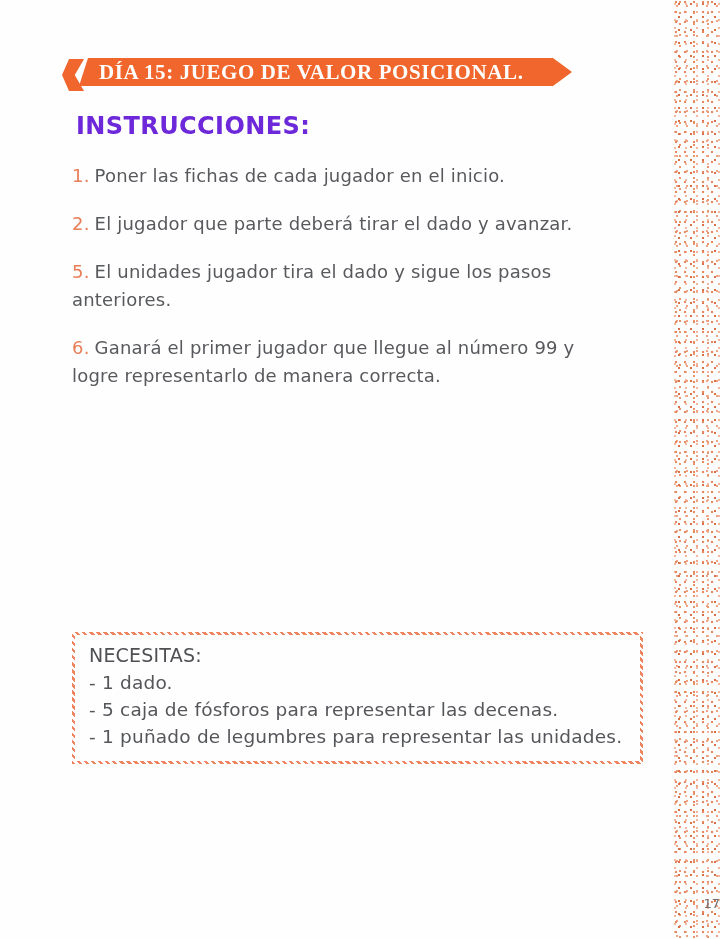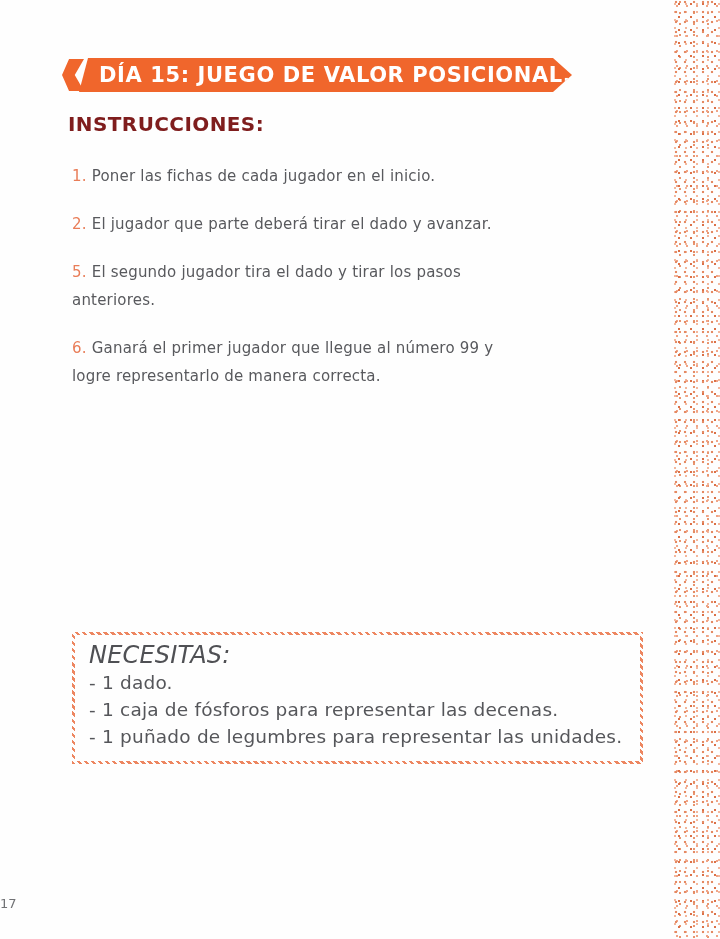--- a/index.html
+++ b/index.html
@@ -27,21 +27,21 @@
       radial-gradient(circle at 3px 6px, #f0a486 1.1px, rgba(255,255,255,0) 1.5px),
       radial-gradient(circle at 6px 2px, #e8956f 1.0px, rgba(255,255,255,0) 1.4px),
       radial-gradient(circle at 1px 4px, #f3b79d 1.0px, rgba(255,255,255,0) 1.4px);
     background-size: 9px 10px, 12px 13px, 10px 15px, 14px 11px, 11px 8px;
   }
 
   
   .banner {
     position: absolute;
     top: 58px; left: 62px;
-    width: 510px; height: 34px;
+    width: 510px; height: 28px; font-family: Liberation Serif, serif;
   }
   .banner-arrow {
     position: absolute;
     left: 0; top: 1px;
     width: 22px; height: 32px;
     background: #f0662c;
     clip-path: polygon(100% 0, 32% 0, 0 50%, 32% 100%, 100% 100%, 58% 50%);
   }
   .banner-body {
     position: absolute;
@@ -55,35 +55,35 @@
   .banner-title {
     color: #ffffff;
     font-weight: bold;
     font-size: 21px;
     letter-spacing: 0.6px;
     white-space: nowrap;
   }
 
   .instructions-heading {
     position: absolute;
-    top: 112px; left: 68px;
-    color: #7f1d1d;
+    top: 112px; left: 76px;
+    color: #6d28d9;
     font-weight: bold;
-    font-size: 20px;
+    font-size: 24px;
     letter-spacing: 0.4px;
   }
 
   .instructions {
     position: absolute;
     top: 162px; left: 72px;
     width: 605px;
   }
   .instruction-item {
     margin: 0 0 20px 0;
-    font-size: 15px;
+    font-size: 18px;
     line-height: 28px;
     color: #58595d;
     white-space: pre-line;
     letter-spacing: 0.2px;
   }
   .instruction-number {
     color: #e97d58;
     margin-right: 5px;
   }
 
@@ -94,30 +94,29 @@
     box-sizing: border-box;
     border: 3px solid transparent;
     border-image: repeating-linear-gradient(45deg, #ed8660 0 2.5px, rgba(255,255,255,0) 2.5px 5px) 3;
     padding: 7px 12px 11px 14px;
     color: #55565a;
     font-size: 18.5px;
     line-height: 27px;
     letter-spacing: 0.2px;
   }
   .materials-heading {
-    font-size: 24px;
+    font-size: 19px;
     color: #4f5054;
-    font-style: italic;
   }
 
   .page-number {
     position: absolute;
     top: 896px; left: 0;
     width: 720px;
-    text-align: left;
+    text-align: right;
     font-size: 13px;
     color: #717275;
   }
 </style>
 </head>
 <body>
 
 <div class="page">
 
   <div class="texture-strip"></div>
@@ -127,28 +126,28 @@
     <div class="banner-body">
       <span class="banner-title">DÍA 15: JUEGO DE VALOR POSICIONAL.</span>
     </div>
   </div>
 
   <div class="instructions-heading">INSTRUCCIONES:</div>
 
   <div class="instructions">
     <p class="instruction-item"><span class="instruction-number">1.</span><span>Poner las fichas de cada jugador en el inicio.</span></p>
     <p class="instruction-item"><span class="instruction-number">2.</span><span>El jugador que parte deberá tirar el dado y avanzar.</span></p>
-    <p class="instruction-item"><span class="instruction-number">5.</span><span>El segundo jugador tira el dado y tirar los pasos
+    <p class="instruction-item"><span class="instruction-number">5.</span><span>El unidades jugador tira el dado y sigue los pasos
 anteriores.</span></p>
     <p class="instruction-item"><span class="instruction-number">6.</span><span>Ganará el primer jugador que llegue al número 99 y
 logre representarlo de manera correcta.</span></p>
   </div>
 
   <div class="materials-box">
     <div class="materials-heading">NECESITAS:</div>
     <div class="materials-item">- 1 dado.</div>
-    <div class="materials-item">- 1 caja de fósforos para representar las decenas.</div>
+    <div class="materials-item">- 5 caja de fósforos para representar las decenas.</div>
     <div class="materials-item">- 1 puñado de legumbres para representar las unidades.</div>
   </div>
 
   <div class="page-number">17</div>
 
 </div>
 
 </body></html>

